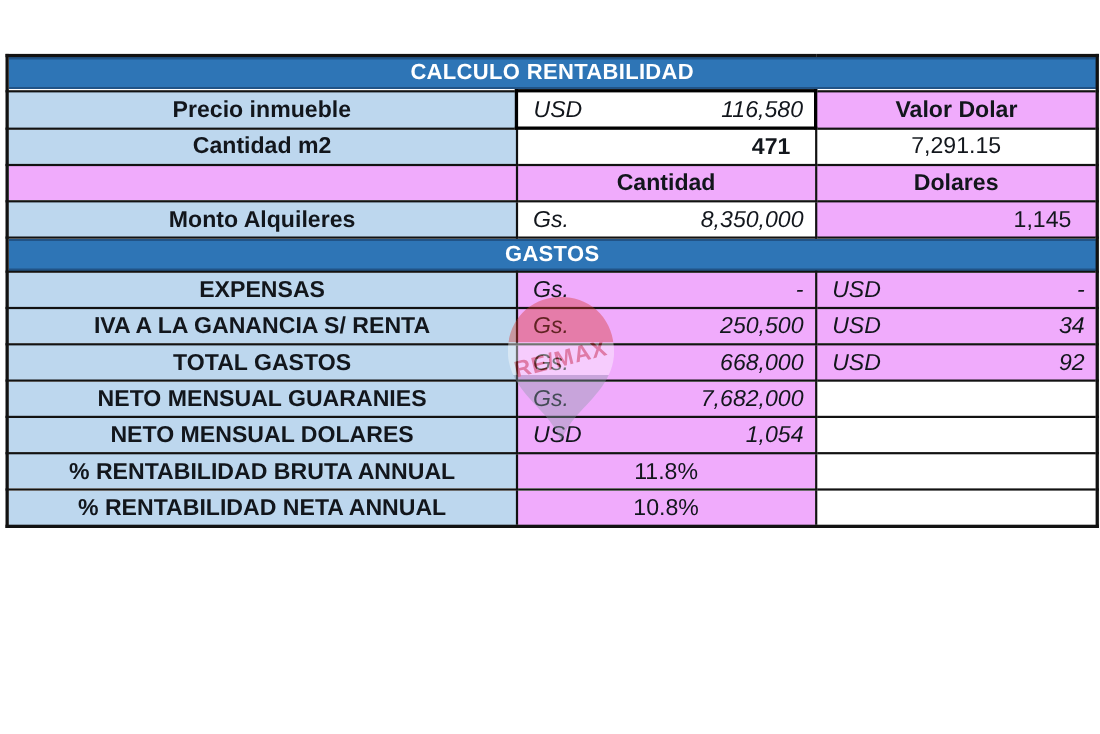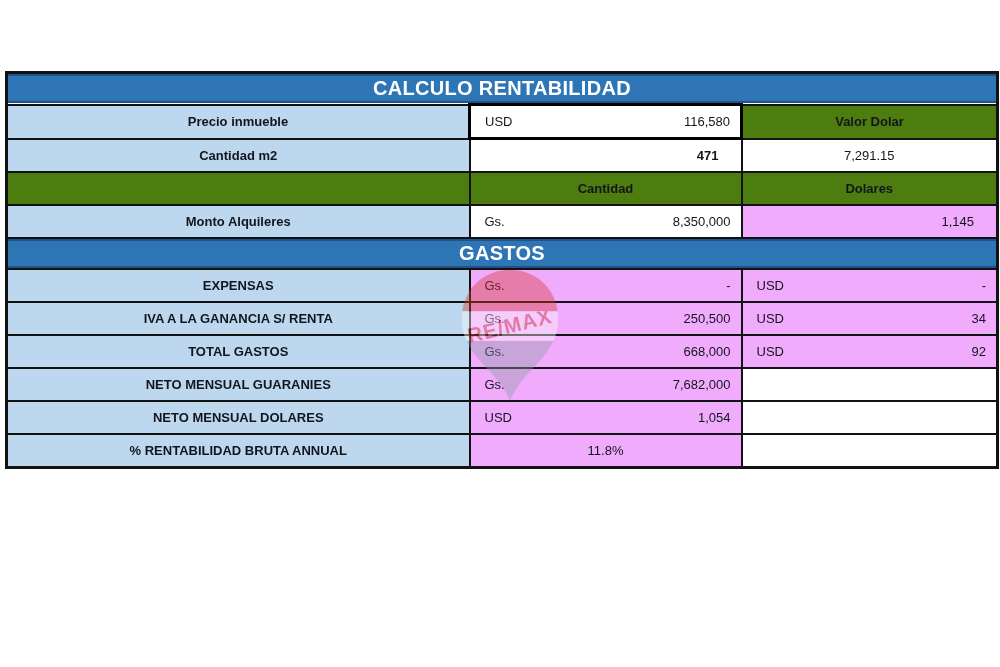--- a/index.html
+++ b/index.html
@@ -3,67 +3,68 @@
 <meta charset="utf-8">
 <style>
   html,body{margin:0;padding:0;}
   body{
     width:1000px;height:667px;background:#ffffff;
     font-family:"Liberation Sans", sans-serif;
     position:relative;overflow:hidden;
     color:#12161c;
   }
   .sheet{
-    position:absolute;left:5px;top:71px;width:790px;
+    position:absolute;left:5px;top:49px;width:790px;
   }
   table.calc{
     border-collapse:collapse;
     table-layout:fixed;
     width:991px;
     border:3px solid #121212;
   }
   col.c1{width:463px;}
   col.c2{width:272px;}
   col.c3{width:256px;}
   td{
     border:2px solid #121212;
     height:31px;
     padding:0;
-    font-size:13px;
+    font-size:21px;
     overflow:hidden;
     white-space:nowrap;
     vertical-align:middle;
   }
   td.bar{
     background:#2E75B6;
     color:#ffffff;
     font-weight:bold;
     font-size:20px;
     text-align:center;
     height:29px;
     letter-spacing:.3px;
     box-shadow:inset 0 2px 0 rgba(23,55,94,.55), inset 0 -2px 0 rgba(23,55,94,.55);
   }
   td.label{
     background:#BDD7EE;
     font-weight:bold;
     text-align:center;
   }
-  td.lblue{background:#4d7c0f;}
+  td.lblue{background:#f0abfc;}
   td.white{background:#ffffff;}
   td.cream{background:#f0abfc;}
   td.bold{font-weight:bold;}
   td.center{text-align:center;}
   td.thick{border:3px solid #000000;}
   .pair{
     display:flex;
     justify-content:space-between;
     align-items:center;
     padding:0 10px 0 14px;
     height:100%;
+    font-style:italic;
   }
   .pair .cur{text-align:left;}
   .pair .val{text-align:right;}
   .val-right{display:block;text-align:right;padding-right:22px;}
   .val-center{display:block;text-align:center;}
   .watermark{
     position:absolute;
     left:448px;top:266px;
     width:124px;height:138px;
     opacity:.40;
@@ -202,20 +203,27 @@
 
 
     <tr>
       <td class="label">% RENTABILIDAD BRUTA ANNUAL</td>
       <td class="cream">
         <span class="val-center">11.8%</span>
       </td>
       <td class="white"></td>
     </tr>
 
+    <tr>
+      <td class="label">% RENTABILIDAD NETA ANNUAL</td>
+      <td class="cream">
+        <span class="val-center">10.8%</span>
+      </td>
+      <td class="white"></td>
+    </tr>
   </tbody>
     </table>
 </div>
 
 <svg class="watermark" viewBox="0 0 120 140" aria-hidden="true">
   <defs>
     <clipPath id="balloonClip">
       <path d="M60,4 C31,4 11,26 11,54 C11,80 30,96 45,113 C52,121 57,129 60,137 C63,129 68,121 75,113 C90,96 109,80 109,54 C109,26 89,4 60,4 Z"></path>
     </clipPath>
   </defs>

